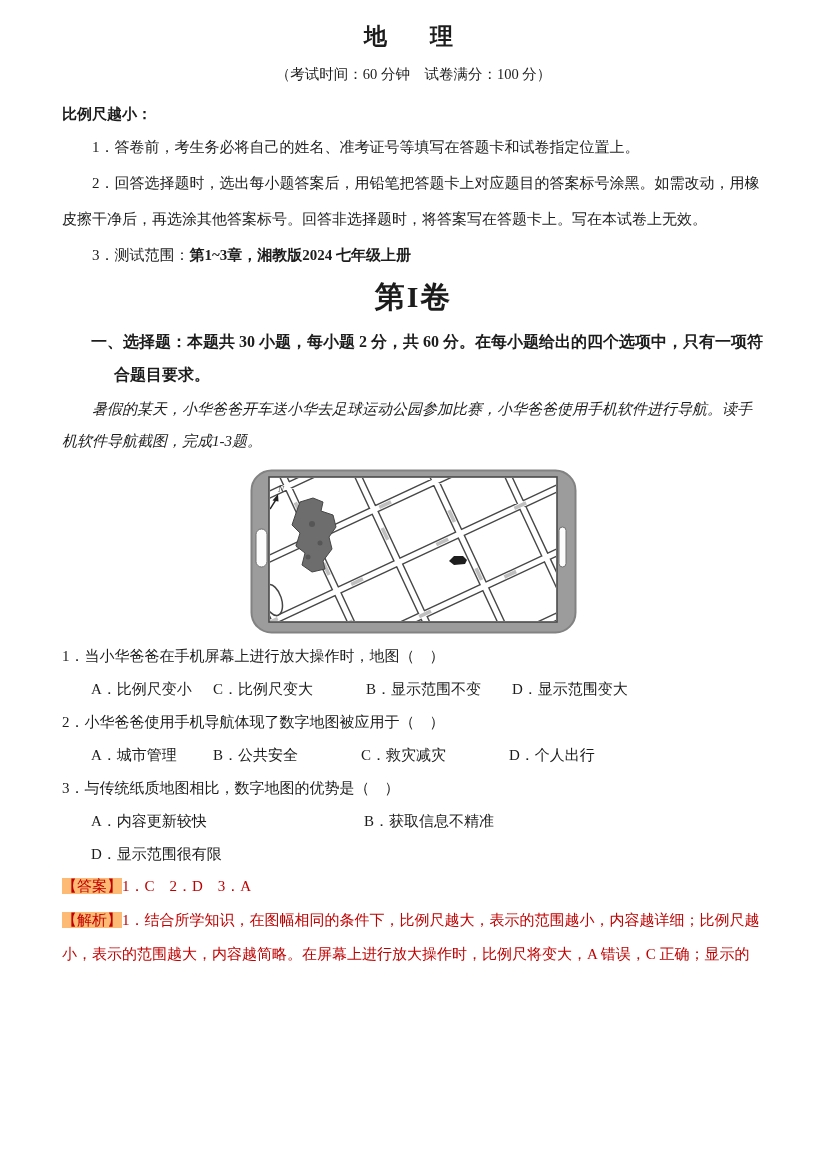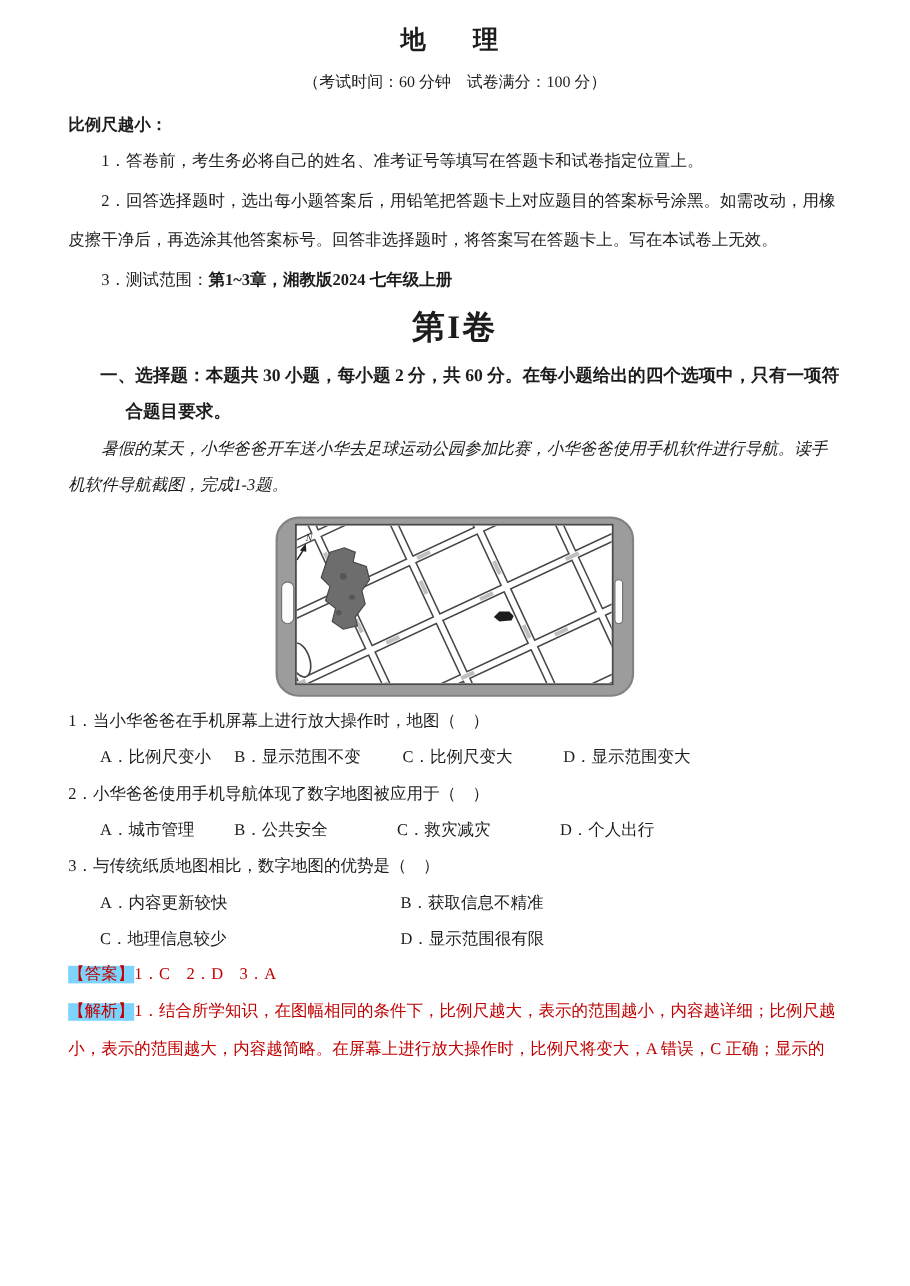--- a/index.html
+++ b/index.html
@@ -53,21 +53,21 @@
   .opts.q2 span:nth-child(1){ width:122px; }
   .opts.q2 span:nth-child(2){ width:148px; }
   .opts.q2 span:nth-child(3){ width:148px; }
   .opts-grid {
     display:grid; grid-template-columns:273px 1fr;
     padding-left:29px; line-height:32.5px;
   }
 
   .red { color:#c00000; }
   .ans-line { margin-top:0; font-size:15px; line-height:33px; white-space:pre-wrap; }
-  .hl { background:#7dd3fc; }
+  .hl { background:#fdba74; }
   .analysis { font-size:15px; line-height:34px; white-space:pre-wrap; }
 </style>
 </head>
 <body>
 
 <div class="page">
 
   <h2 class="subject">地　理</h2>
   <div class="exam-info">（考试时间：60 分钟　试卷满分：100 分）</div>
 
@@ -141,38 +141,37 @@
           <text x="28" y="23" font-size="9" font-style="italic" fill="#333333">N</text>
         </g>
       </g>
     </svg>
   </div>
 
   <div class="qa">
     <p class="stem">1．当小华爸爸在手机屏幕上进行放大操作时，地图（　）</p>
     <div class="opts q1">
       <span>A．比例尺变小</span>
+      <span>C．比例尺变大</span>
       <span>B．显示范围不变</span>
-      <span>C．比例尺变大</span>
       <span>D．显示范围变大</span>
     </div>
 
     <p class="stem">2．小华爸爸使用手机导航体现了数字地图被应用于（　）</p>
     <div class="opts q2">
       <span>A．城市管理</span>
       <span>B．公共安全</span>
       <span>C．救灾减灾</span>
       <span>D．个人出行</span>
     </div>
 
     <p class="stem">3．与传统纸质地图相比，数字地图的优势是（　）</p>
     <div class="opts-grid">
       <span>A．内容更新较快</span>
       <span>B．获取信息不精准</span>
-      <span>C．地理信息较少</span>
       <span>D．显示范围很有限</span>
     </div>
 
     <p class="ans-line red"><span class="hl">【答案】</span><span>1．C    2．D    3．A</span></p>
 
     <p class="analysis red"><span class="hl">【解析】</span><span>1．结合所学知识，在图幅相同的条件下，比例尺越大，表示的范围越小，内容越详细；比例尺越小，表示的范围越大，内容越简略。在屏幕上进行放大操作时，比例尺将变大，A 错误，C 正确；显示的</span></p>
   </div>
 
 </div>
 

